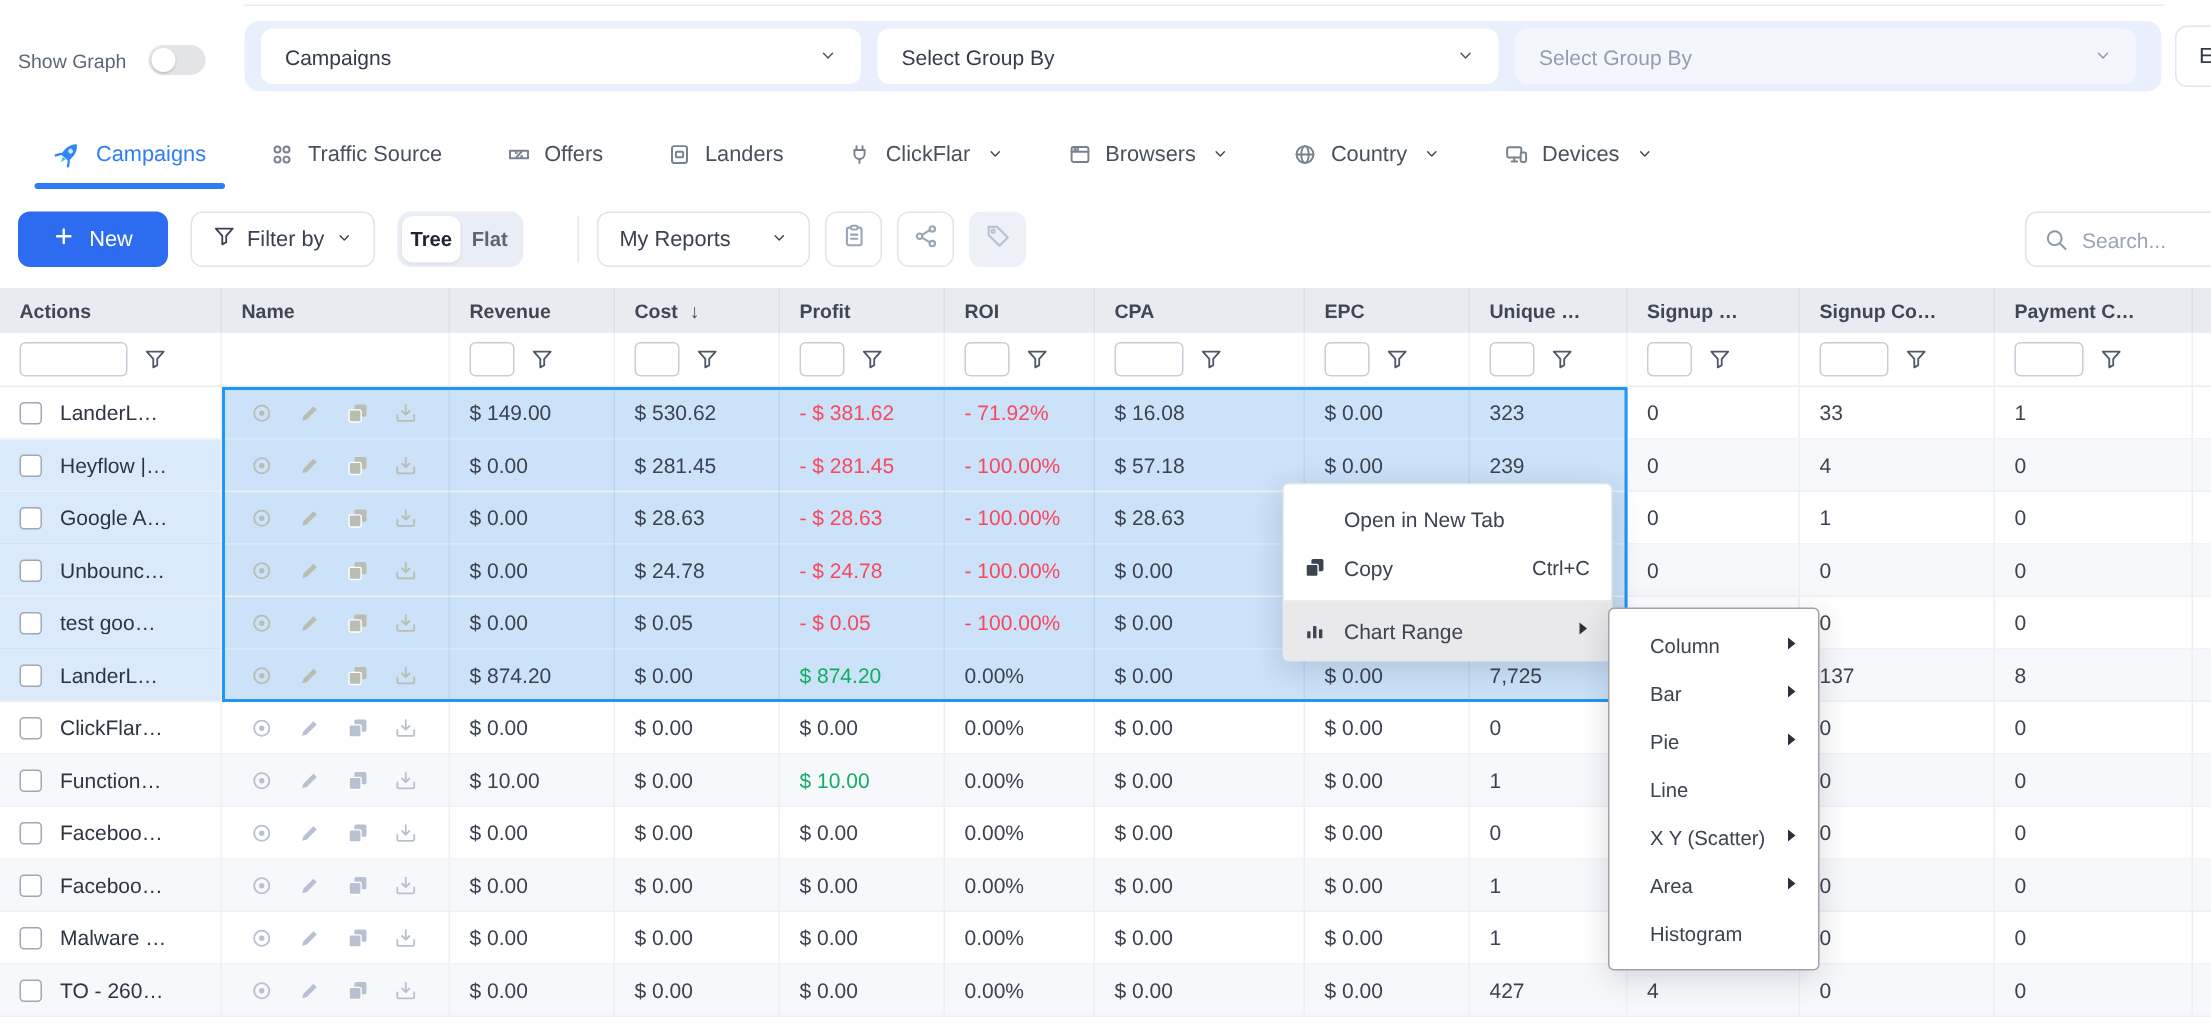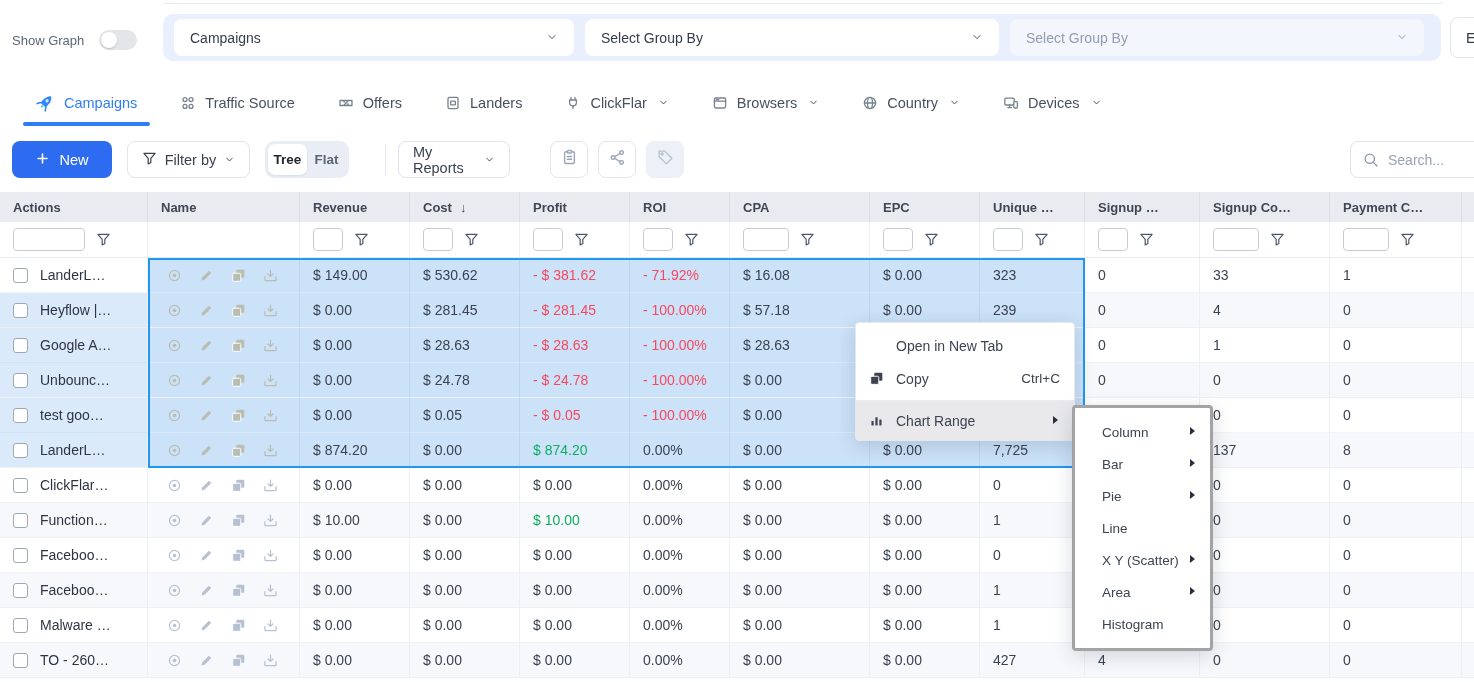--- a/index.html
+++ b/index.html
@@ -33,21 +33,21 @@
 
   
   .toolbar { position:absolute; left:0; top:141px; width:1474px; height:38px; }
   .btn-new { position:absolute; left:12px; top:0; width:100px; height:37px; background:#2d6bf0; color:#fff; border:none; border-radius:8px; font-size:14.5px; display:flex; align-items:center; justify-content:center; gap:9px; cursor:pointer; font-family:inherit; }
   .btn-filter { position:absolute; left:127px; top:0; width:123px; height:37px; background:#fff; border:1px solid #e0e4eb; border-radius:8px; display:flex; align-items:center; justify-content:center; gap:8px; font-size:14.5px; color:#3a414f; cursor:pointer; font-family:inherit; }
   .segmented { position:absolute; left:265px; top:0; width:84px; height:37px; background:#e9edf5; border-radius:9px; padding:3px; display:flex; }
   .seg { flex:1; display:flex; align-items:center; justify-content:center; font-size:13.5px; border-radius:7px; cursor:pointer; }
   .seg.on { background:#fff; color:#20262f; font-weight:700; box-shadow:0 1px 2px rgba(20,30,50,.08); }
   .seg.off { color:#5c6574; font-weight:600; }
   .tb-divider { position:absolute; left:385px; top:3px; width:1px; height:31px; background:#e3e6ec; }
-  .btn-reports { position:absolute; left:398px; top:0; width:112px; height:37px; background:#fff; border:1px solid #e0e4eb; border-radius:8px; display:flex; align-items:center; justify-content:space-between; padding:0 14px; font-size:14.5px; color:#3a414f; cursor:pointer; font-family:inherit; }
+  .btn-reports { position:absolute; left:398px; top:0; width:142px; height:37px; background:#fff; border:1px solid #e0e4eb; border-radius:8px; display:flex; align-items:center; justify-content:space-between; padding:0 14px; font-size:14.5px; color:#3a414f; cursor:pointer; font-family:inherit; }
   .icon-btn { position:absolute; top:0; width:38px; height:37px; border-radius:8px; display:flex; align-items:center; justify-content:center; cursor:pointer; background:#fff; border:1px solid #e2e6ed; color:#9aa5b5; }
   .icon-btn.b1 { left:550px; }
   .icon-btn.b2 { left:598px; }
   .icon-btn.b3 { left:646px; background:#edf0f6; border-color:transparent; color:#b7c1d0; }
   .search-box { position:absolute; left:1350px; top:0; width:132px; height:37px; background:#fff; border:1px solid #dfe3ea; border-radius:8px; display:flex; align-items:center; gap:9px; padding:0 12px; }
   .search-box .sicon { color:#8b95a5; display:flex; }
   .search-box input { border:none; outline:none; width:80px; font-size:14px; color:#0369a1; font-family:inherit; background:transparent; }
   .search-box input::placeholder { color:#9aa4b4; }
 
   
@@ -78,21 +78,21 @@
 
   
   .menu { position:absolute; left:855px; top:322px; width:220px; background:#fff; border:1px solid #e4e7ec; border-radius:4px; box-shadow:0 5px 20px rgba(25,39,62,.16); padding-top:6px; z-index:10; }
   .menu-item { height:33px; display:flex; align-items:center; padding:0 14px 0 13px; font-size:14px; color:#3c4351; cursor:pointer; }
   .menu-item .mi-icon { width:27px; display:flex; color:#3c4351; flex:none; }
   .menu-item .mi-label { flex:1; white-space:nowrap; }
   .menu-item .mi-shortcut { font-size:13.5px; color:#3a414e; }
   .menu-sep { height:1px; background:#e9ebef; margin:5px 0 0 0; }
   .menu-item.highlight { height:39px; background:#e9e9eb; border-radius:0 0 3px 3px; }
   .mi-arrow { color:#2c313b; font-size:10px; line-height:1; }
-  .submenu { position:absolute; left:1072px; top:405px; width:141px; background:#fff; border:3px solid #a3a3a3; border-radius:4px; box-shadow:0 5px 20px rgba(25,39,62,.16); padding:8px 0; z-index:11; }
+  .submenu { position:absolute; left:1072px; top:405px; width:141px; background:#fff; border:1px solid #a3a3a3; border-radius:4px; box-shadow:0 5px 20px rgba(25,39,62,.16); padding:8px 0; z-index:11; }
   .sub-item { height:32px; display:flex; align-items:center; padding:0 13px 0 27px; font-size:13.5px; color:#3c4351; cursor:pointer; white-space:nowrap; }
   .sub-item .mi-arrow { margin-left:auto; }
 </style>
 </head>
 <body>
 
 <div id="app">
 
   <div class="hairline-top"></div>
 

